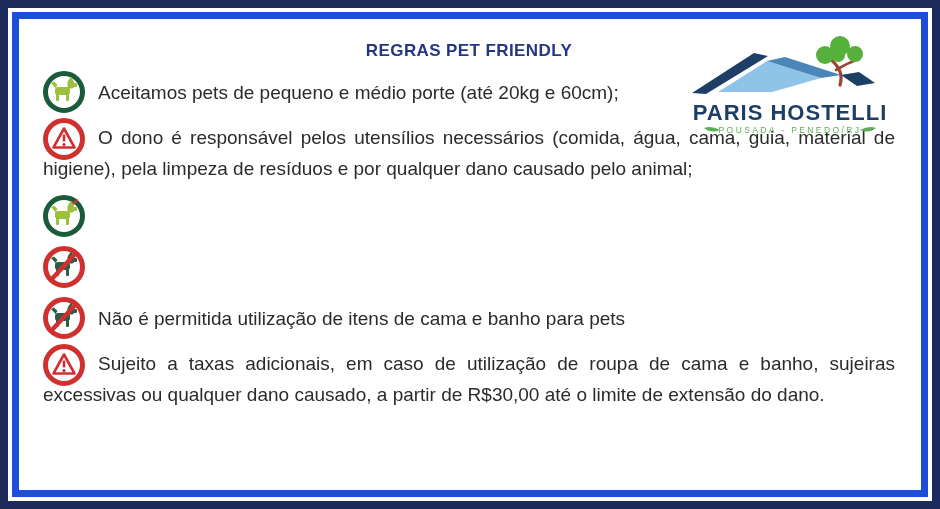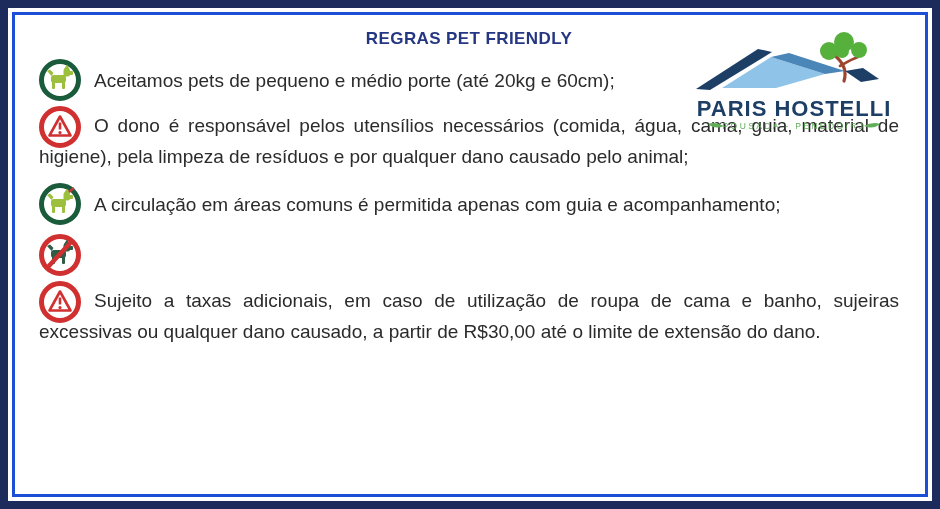--- a/index.html
+++ b/index.html
@@ -7,23 +7,23 @@
     box-sizing:border-box;
     width:940px;height:509px;
     border:8px solid #1c2a5c;
     padding:4px;
     font-family:"Liberation Sans",sans-serif;
     background:#fff;
   }
   .inner{
     box-sizing:border-box;
     width:100%;height:100%;
-    border:3px solid #1d4ed8;
+    border:7px solid #1d4ed8;
     position:relative;
-    padding:8px 26px 6px 24px;
+    padding:16px 26px 6px 24px;
     overflow:hidden;
   }
   .title{
     margin:6px 0 10px;
     text-align:center;
     font-size:17px;
     font-weight:bold;
     letter-spacing:.4px;
     color:#253783;
   }
@@ -117,41 +117,58 @@
               <rect x="12" y="16" width="15" height="8" rx="3"></rect>
               <rect x="13" y="22" width="3" height="8" rx="1"></rect>
               <rect x="23" y="22" width="3" height="8" rx="1"></rect>
               <rect x="24.5" y="9.5" width="6.5" height="8" rx="2"></rect>
               <rect x="29" y="12" width="5" height="4" rx="1"></rect>
               <path d="M25 10 l3 -4.5 2.4 4.5 z"></path>
               <path d="M12.5 17 l-4.5 -5 3 -1.5 3.5 3.5 z"></path>
             </g>
           </svg>
         </span>
-        <p>A circulação em áreas comuns é permitida apenas com guia e acompanhamento;</p>
       </li>
 
       <li class="rule single">
         <span class="icon">
           <svg width="42" height="42" viewBox="0 0 42 42">
             <circle cx="21" cy="21" r="18.5" fill="#fff" stroke="#d03030" stroke-width="5"></circle>
             <g fill="#2e5c45">
               <rect x="12" y="16" width="15" height="8" rx="3"></rect>
               <rect x="13" y="22" width="3" height="8" rx="1"></rect>
               <rect x="23" y="22" width="3" height="8" rx="1"></rect>
               <rect x="24.5" y="9.5" width="6.5" height="8" rx="2"></rect>
               <rect x="29" y="12" width="5" height="4" rx="1"></rect>
               <path d="M25 10 l3 -4.5 2.4 4.5 z"></path>
               <path d="M12.5 17 l-4.5 -5 3 -1.5 3.5 3.5 z"></path>
             </g>
             <line x1="33" y1="7" x2="8" y2="34" stroke="#d03030" stroke-width="4.5"></line>
           </svg>
         </span>
       </li>
 
+      <li class="rule single">
+        <span class="icon">
+          <svg width="42" height="42" viewBox="0 0 42 42">
+            <circle cx="21" cy="21" r="18.5" fill="#fff" stroke="#d03030" stroke-width="5"></circle>
+            <g fill="#2e5c45">
+              <rect x="12" y="16" width="15" height="8" rx="3"></rect>
+              <rect x="13" y="22" width="3" height="8" rx="1"></rect>
+              <rect x="23" y="22" width="3" height="8" rx="1"></rect>
+              <rect x="24.5" y="9.5" width="6.5" height="8" rx="2"></rect>
+              <rect x="29" y="12" width="5" height="4" rx="1"></rect>
+              <path d="M25 10 l3 -4.5 2.4 4.5 z"></path>
+              <path d="M12.5 17 l-4.5 -5 3 -1.5 3.5 3.5 z"></path>
+            </g>
+            <line x1="33" y1="7" x2="8" y2="34" stroke="#d03030" stroke-width="4.5"></line>
+          </svg>
+        </span>
+        <p>Não é permitida utilização de itens de cama e banho para pets</p>
+      </li>
 
       <li class="rule multi">
         <span class="icon">
           <svg width="42" height="42" viewBox="0 0 42 42">
             <circle cx="21" cy="21" r="18.5" fill="#fff" stroke="#d03030" stroke-width="5"></circle>
             <path d="M21 10.5 L31.5 29.5 H10.5 Z" fill="none" stroke="#d03030" stroke-width="2.6" stroke-linejoin="round"></path>
             <line x1="21" y1="16.5" x2="21" y2="23.5" stroke="#d03030" stroke-width="2.6"></line>
             <circle cx="21" cy="26.6" r="1.6" fill="#d03030"></circle>
           </svg>
         </span>

